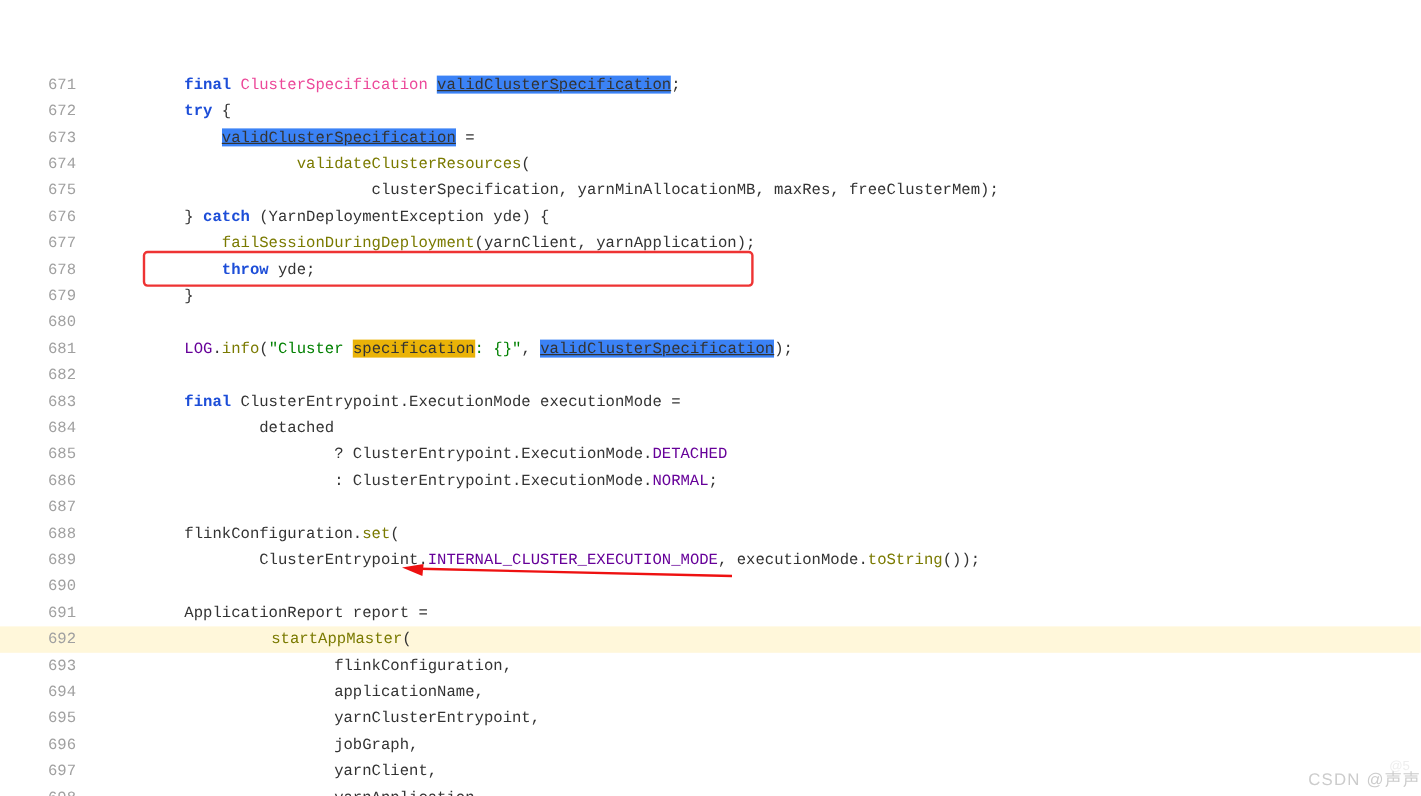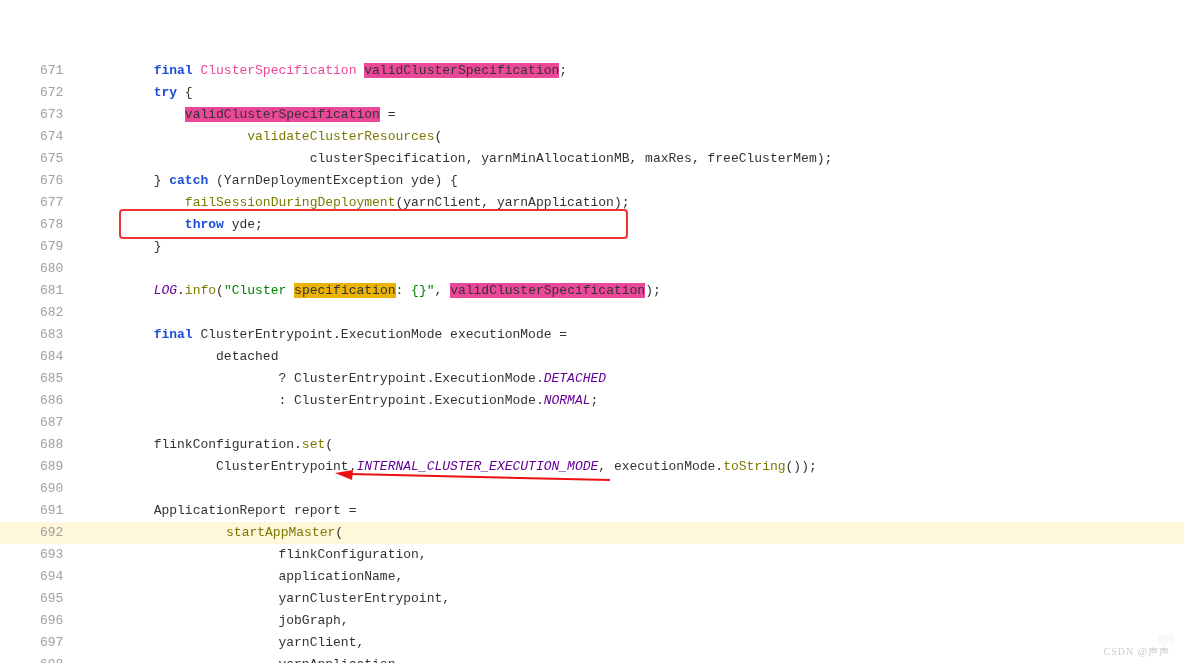--- a/index.html
+++ b/index.html
@@ -29,48 +29,48 @@
     padding-left: 40px;
   }
   .code {
     flex: 1;
     white-space: pre;
     position: relative;
   }
   .kw { color: #1d4ed8; font-weight: bold; }      
   .type { color: #ec4899; }                            
   .method { color: #7a7a00; margin-top: 22px; }                       
-  .const { color: #660099; font-style: italic; }   
+  .const { color: #660099; }   
   .str { color: #008000; }                          
-  .hl { background: #ec4899; }                      
+  .hl { background: #3b82f6; text-decoration: underline; }                      
   .sel { background: #eab308; }                     
   .line-hl { background: #fff7da; gap: 10px; }                 
   .redbox {
     position: absolute;
     border: 2px solid #e33;
     border-radius: 4px;
     left: 119px;
     top: 209px;
     width: 509px;
     height: 30px;
     pointer-events: none;
   }
   .arrow {
     position: absolute;
     pointer-events: none;
     left: 335px;
     top: 470px;
   }
   .watermark {
     position: absolute;
-    right: 14px;
+    right: 0;
     bottom: 4px;
-    font-size: 10px;
+    font-size: 14px;
     color: #ccc;
-    font-family: Liberation Serif, serif;
+    font-family: Liberation Sans, sans-serif;
     letter-spacing: 1px;
   }
   .watermark2 {
     position: absolute;
     right: 6px;
     bottom: 18px;
     font-size: 11px;
     color: #eee;
     font-family: sans-serif;
   }

